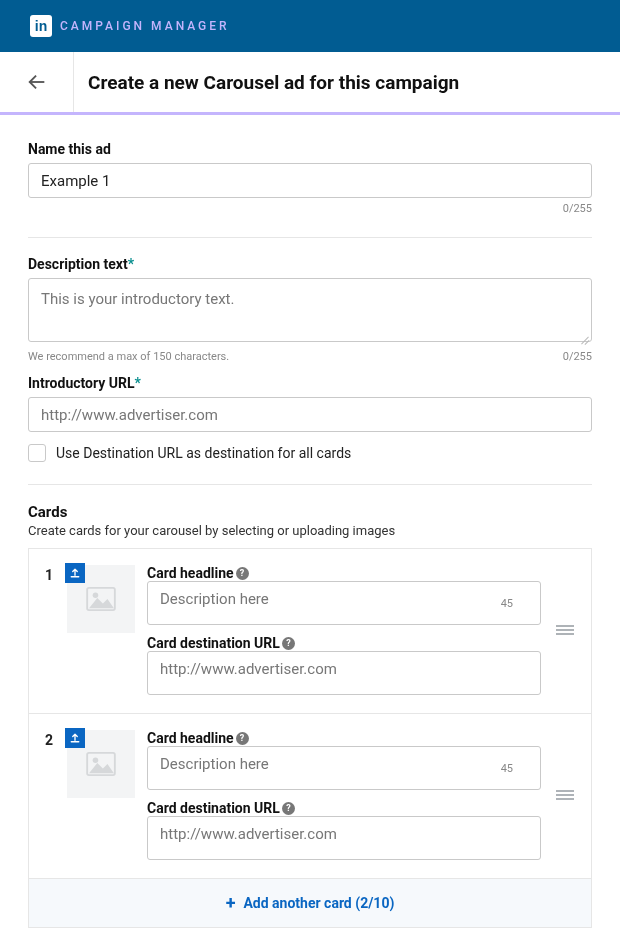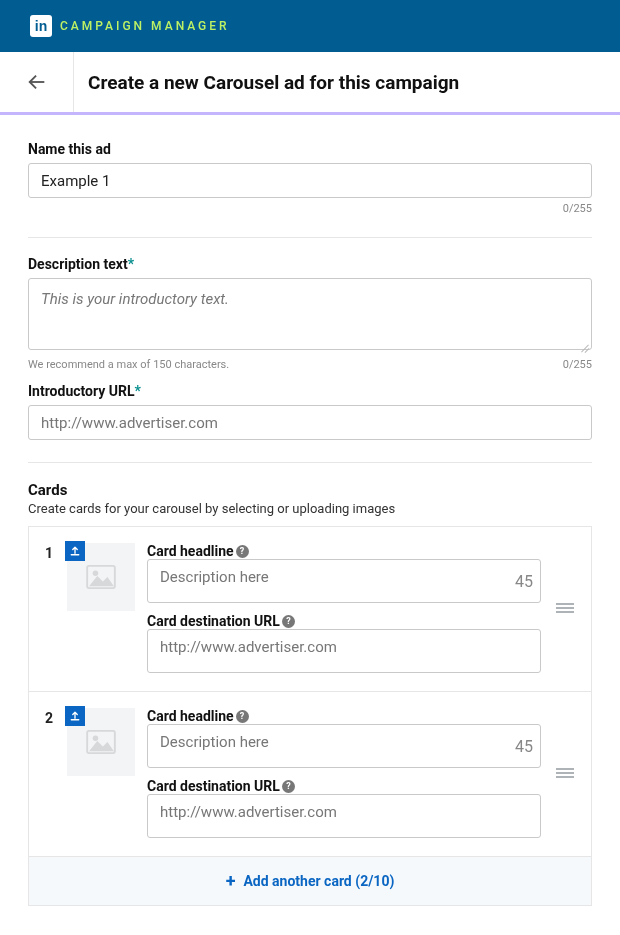--- a/index.html
+++ b/index.html
@@ -1,39 +1,39 @@
 <!DOCTYPE html>
 <html><head>
 <meta charset="utf-8">
 <style>
   * { box-sizing: border-box; margin: 0; padding: 0; font-family: -apple-system, BlinkMacSystemFont, "Segoe UI", Roboto, Helvetica, Arial, sans-serif; }
   body { width: 620px; background: #fff; color: #000; }
 
   
   .topbar { background: #015c92; height: 52px; display: flex; align-items: center; padding-left: 30px; gap: 8px; }
   .in-logo { width: 22px; height: 22px; background: #fff; border-radius: 3px; display: flex; align-items: center; justify-content: center; color: #015c92; font-weight: 800; font-size: 14px; font-family: Arial, sans-serif; }
-  .topbar-title { color: #bef264; letter-spacing: 3px; font-size: 12px; font-weight: 500; }
+  .topbar-title { color: #c4b5fd; letter-spacing: 3px; font-size: 12px; font-weight: 500; }
 
   
   .titlebar { display: flex; align-items: center; border-bottom: 3px solid #c4b5fd; }
   .back-btn { width: 74px; height: 60px; display: flex; align-items: center; justify-content: center; border-right: 1px solid #e6e6e6; cursor: pointer; }
   .back-btn svg { width: 22px; height: 22px; stroke: #555; fill: none; stroke-width: 2; }
   .page-title { font-size: 19px; font-weight: 700; padding-left: 14px; color: #111; }
 
   .content { padding: 26px 28px 0 28px; }
 
   .field-label { font-size: 14px; font-weight: 700; color: #111; margin-bottom: 6px; display: block; }
   .req { color: #0a8f8f; font-weight: 700; }
 
   .text-input, .textarea-input {
     width: 100%; border: 1px solid #c9c9c9; border-radius: 3px;
     padding: 11px 12px; font-size: 15px; color: #222; background: #fff;
   }
   .text-input { height: 35px; }
-  .textarea-input { height: 72px; resize: none; font-style: italic; }
+  .textarea-input { height: 64px; resize: none; }
   .text-input::placeholder, .textarea-input::placeholder { color: #777; }
 
   .helper-row { display: flex; justify-content: space-between; font-size: 11px; color: #888; margin-top: 4px; }
 
   .sep { border: none; border-top: 1px solid #e6e6e6; margin: 22px 0 18px 0; }
 
   .checkbox-row { display: flex; align-items: center; gap: 10px; margin-top: 12px; }
   .checkbox { width: 18px; height: 18px; border: 1px solid #c9c9c9; border-radius: 3px; background: #fff; cursor: pointer; }
   .checkbox-label { font-size: 14px; color: #222; }
 
@@ -52,21 +52,21 @@
   .thumb { width: 68px; height: 68px; background: #f3f4f5; display: flex; align-items: center; justify-content: center; }
   .thumb svg { width: 30px; height: 24px; }
   .upload-badge { position: absolute; top: -2px; left: -2px; width: 20px; height: 20px; background: #0a66c2; display: flex; align-items: center; justify-content: center; cursor: pointer; }
   .upload-badge svg { width: 12px; height: 12px; fill: #fff; }
 
   .card-fields { flex: 1; display: flex; flex-direction: column; gap: 10px; }
   .card-label { font-size: 14px; font-weight: 700; color: #111; display: flex; align-items: center; gap: 2px; }
   .help-icon { width: 13px; height: 13px; border-radius: 50%; background: #777; color: #fff; font-size: 9px; font-weight: 700; display: inline-flex; align-items: center; justify-content: center; cursor: pointer; }
 
   .input-with-counter { position: relative; }
-  .counter-inside { position: absolute; right: 8px; top: 50%; transform: translateY(-50%); font-size: 16px; color: #888; }
+  .counter-inside { position: absolute; right: 28px; top: 50%; transform: translateY(-50%); font-size: 11px; color: #888; }
 
   .card-input { width: 100%; height: 44px; border: 1px solid #c9c9c9; border-radius: 3px; padding: 2px 40px 10px 12px; font-size: 15px; background: #fff; }
   .card-input::placeholder { color: #777; }
   .card-input.no-counter { padding-right: 12px; }
 
   .drag-col { width: 24px; display: flex; align-items: center; justify-content: center; cursor: grab; }
   .drag-col svg { width: 18px; height: 12px; }
 
   .add-card-row { background: #f6f9fc; height: 48px; display: flex; align-items: center; justify-content: center; gap: 8px; color: #0a66c2; font-weight: 700; font-size: 14px; cursor: pointer; }
   .plus-icon { font-size: 18px; font-weight: 700; line-height: 1; }
@@ -119,20 +119,24 @@
     <span>We recommend a max of 150 characters.</span>
     <span>0/255</span>
   </div>
 
   
   <label class="field-label" style="margin-top:12px;">
     <span>Introductory URL</span><span class="req">*</span>
   </label>
   <input type="text" class="text-input" placeholder="http://www.advertiser.com" style="">
 
+  <div class="checkbox-row">
+    <div class="checkbox"></div>
+    <span class="checkbox-label">Use Destination URL as destination for all cards</span>
+  </div>
 
   <hr class="sep">
 
   
   <div class="cards-section">
     <div class="cards-title">Cards</div>
     <div class="cards-sub">Create cards for your carousel by selecting or uploading images</div>
 
     <div class="cards-box">
 

